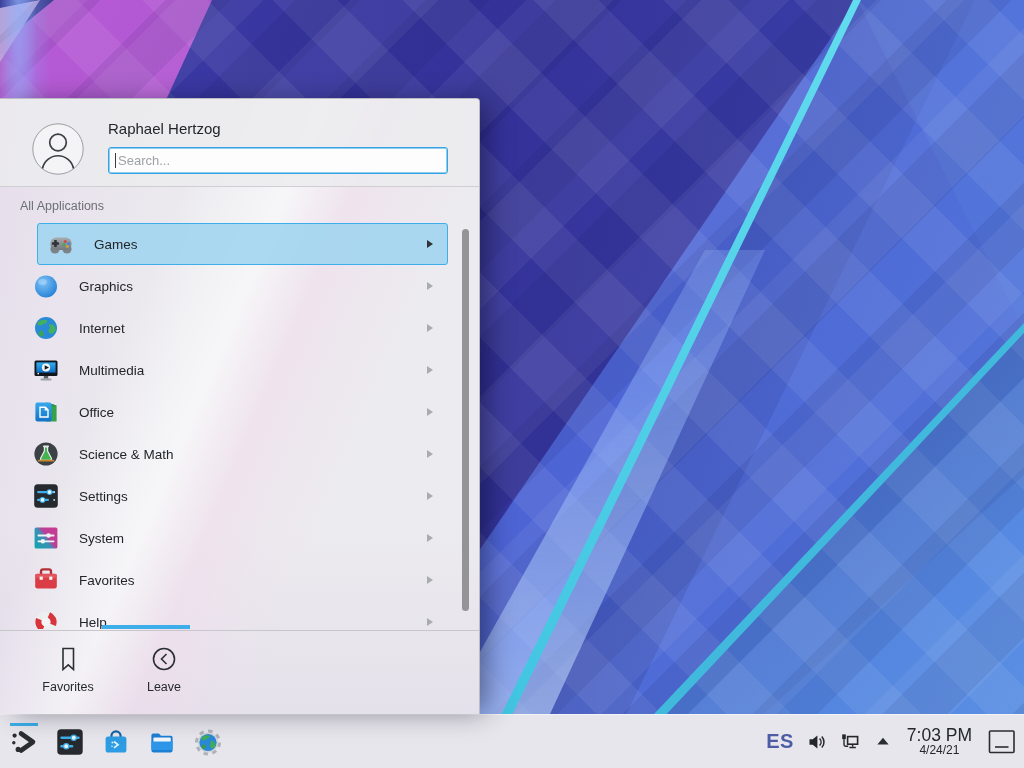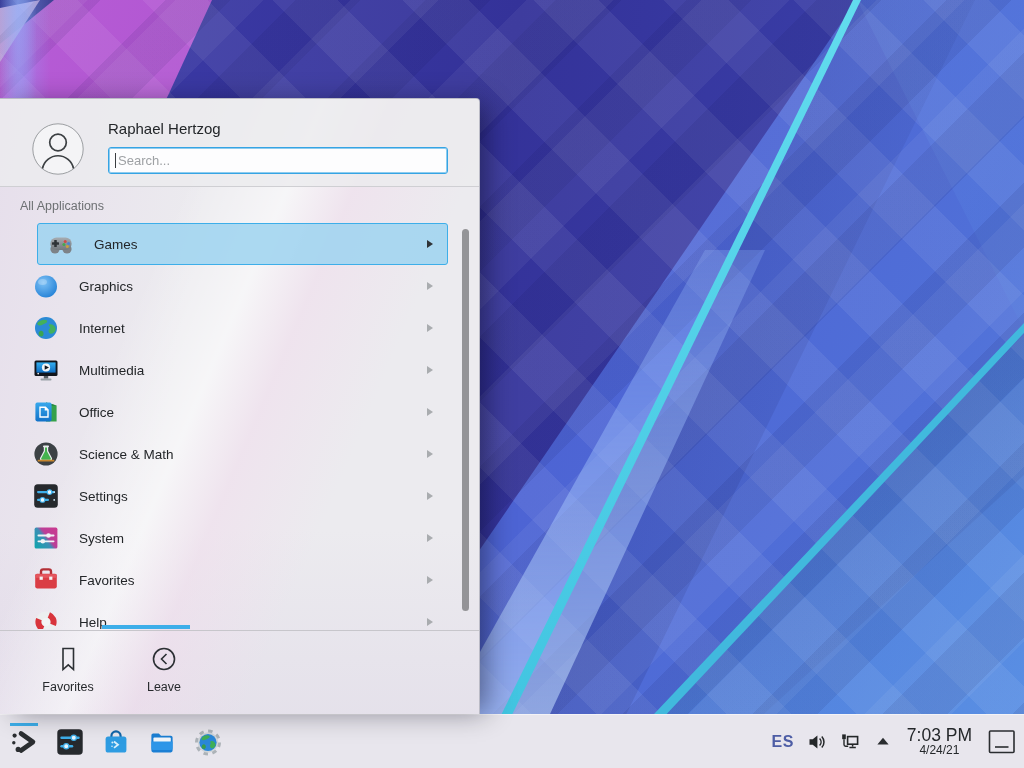--- a/index.html
+++ b/index.html
@@ -42,21 +42,21 @@
 
   
   .panel { position:absolute; left:0; bottom:0; width:1024px; height:54px; background:#e8e6ed;
     display:flex; align-items:center; padding:0 8px 0 10px; z-index:5; border-top:1px solid rgba(255,255,255,0.5); }
   .task-indicator { position:absolute; left:10px; top:8px; width:28px; height:3px; background:#3daee9; }
   .task-icons { display:flex; align-items:center; gap:18px; }
   .task-btn { width:28px; height:28px; cursor:pointer; }
   .task-btn svg { width:28px; height:28px; display:block; }
   .panel-spacer { flex:1; }
   .tray { display:flex; align-items:center; gap:13px; margin-right:12px; }
-  .kbd-layout { font-size:16px; font-weight:bold; color:#4d5da5; letter-spacing:0.5px; }
+  .kbd-layout { font-size:20px; font-weight:bold; color:#4d5da5; letter-spacing:0.5px; }
   .tray-icon svg { width:20px; height:20px; display:block; }
   .clock { text-align:center; line-height:1.05; margin:0 2px; }
   .clock-time { font-size:17.5px; color:#24272a; }
   .clock-date { font-size:12px; color:#24272a;text-align:center; }
   .show-desktop { margin-left:14px; width:28px; height:26px; }
   .show-desktop svg { width:28px; height:26px; display:block; }
 
   
   .launcher { position:absolute; left:0; top:98px; width:480px; height:616px; z-index:10;
     background:#ecebef; border-top-right-radius:4px; border:1px solid rgba(130,130,150,0.45); border-left:none; border-bottom:none;

